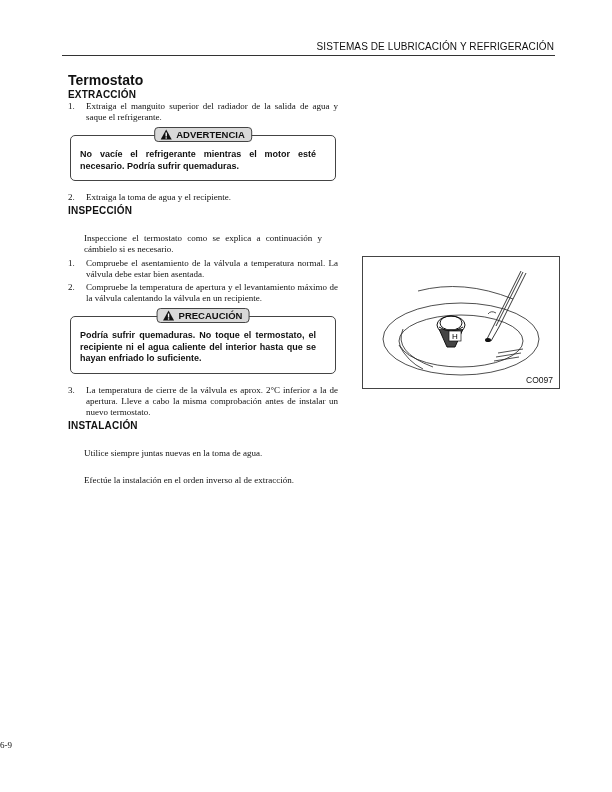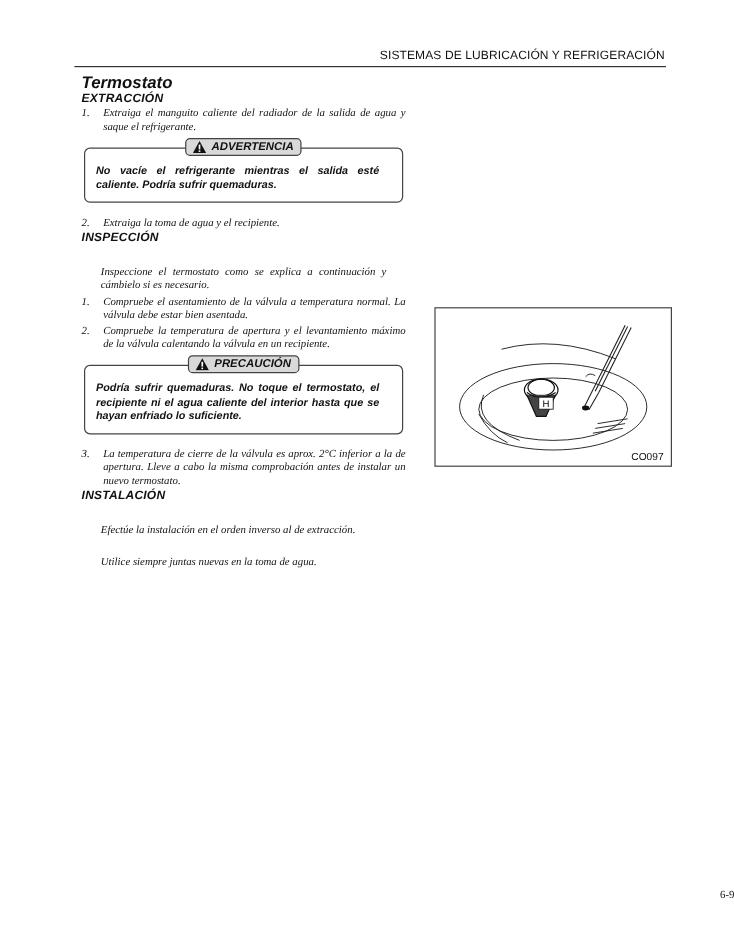--- a/index.html
+++ b/index.html
@@ -1,60 +1,60 @@
 <!DOCTYPE html>
 <html><head>
 <meta charset="utf-8">
 <style>
   html, body { margin:0; padding:0; background:#fff; }
   body { width:612px; height:792px; position:relative; overflow:hidden; color:#111; }
   .serif { font-family: "Liberation Serif", "DejaVu Serif", serif; }
   .sans { font-family: "Liberation Sans", "DejaVu Sans", sans-serif; }
   #header-title { position:absolute; top:41px; right:58px; font-size:10px; font-weight:normal; letter-spacing:0.1px; }
   #header-rule { position:absolute; top:55px; left:62px; width:493px; height:0; border-top:1.3px solid #333; }
-  #col { position:absolute; left:68px; top:60px; width:270px;font-style:italic; }
+  #col { position:absolute; left:68px; top:72px; width:270px; }
   .title { font-size:14px; margin:0; line-height:17px; }
   .sub { font-size:10px; margin:0; line-height:12px; letter-spacing:0.2px; }
   .para { font-size:9px; line-height:11px; margin:16px; text-align:justify; }
   .step { display:flex; font-size:9px; line-height:11px; margin:0 0 2px 0; text-align:justify; }
   .step .num { width:18px; flex:0 0 18px; }
   .step .txt { flex:1; }
   .box { position:relative; border:1px solid #444; border-radius:5px; padding:13px 19px 8px 9px; margin:12px 2px 11px 2px; }
   .box .badge { position:absolute; top:-9px; left:50%; transform:translateX(-50%); background:#d9d9d9; border:1px solid #444; border-radius:4px; padding:1px 6px 1px 5px; font-size:9.5px; font-weight:bold; white-space:nowrap; display:flex; align-items:center; gap:4px; }
   .box .msg { font-size:9px; font-weight:bold; line-height:11.5px; text-align:justify; }
   .warn-tri { width:12px; height:11px; display:inline-block; }
   #figure { position:absolute; left:362px; top:256px; width:196px; height:131px; border:1px solid #444; }
   #figure svg { position:absolute; left:0; top:0; }
   #fig-code { position:absolute; right:6px; bottom:3px; font-size:8.5px; }
-  #page-num { position:absolute; top:740px; left:0; width:612px; text-align:right; font-size:9px; }
+  #page-num { position:absolute; top:740px; left:0; width:612px; text-align:left; font-size:9px; }
 </style>
 </head>
 <body>
 
 <div id="header-title" class="sans">SISTEMAS DE LUBRICACIÓN Y REFRIGERACIÓN</div>
 <div id="header-rule"></div>
 
 <div id="col">
   <h1 class="title sans">Termostato</h1>
   <h2 class="sub sans">EXTRACCIÓN</h2>
   <div class="step serif">
     <span class="num">1.</span>
-    <span class="txt">Extraiga el manguito caliente del radiador de la salida de agua y saque el refrigerante.</span>
+    <span class="txt">Extraiga el manguito superior del radiador de la salida de agua y saque el refrigerante.</span>
   </div>
 
   <div class="box">
     <div class="badge sans">
       <svg class="warn-tri" viewBox="0 0 12 11">
           <polygon points="6,0.5 11.5,10.5 0.5,10.5" fill="#111"></polygon>
           <rect x="5.3" y="3.5" width="1.4" height="4" fill="#fff"></rect>
           <rect x="5.3" y="8.3" width="1.4" height="1.3" fill="#fff"></rect>
         </svg>
       <span>ADVERTENCIA</span>
     </div>
-    <div class="msg sans">No vacíe el refrigerante mientras el salida esté caliente. Podría sufrir quemaduras.</div>
+    <div class="msg sans">No vacíe el refrigerante mientras el motor esté necesario. Podría sufrir quemaduras.</div>
   </div>
 
   <div class="step serif">
     <span class="num">2.</span>
     <span class="txt">Extraiga la toma de agua y el recipiente.</span>
   </div>
 
   <h2 class="sub sans">INSPECCIÓN</h2>
   <p class="para serif" style="margin-bottom:3px">Inspeccione el termostato como se explica a continuación y cámbielo si es necesario.</p>
   <div class="step serif">
@@ -77,22 +77,22 @@
     </div>
     <div class="msg sans">Podría sufrir quemaduras. No toque el termostato, el recipiente ni el agua caliente del interior hasta que se hayan enfriado lo suficiente.</div>
   </div>
 
   <div class="step serif">
     <span class="num">3.</span>
     <span class="txt">La temperatura de cierre de la válvula es aprox. 2°C inferior a la de apertura. Lleve a cabo la misma comprobación antes de instalar un nuevo termostato.</span>
   </div>
 
   <h2 class="sub sans">INSTALACIÓN</h2>
+  <p class="para serif">Utilice siempre juntas nuevas en la toma de agua.</p>
   <p class="para serif" style="margin-bottom:2px">Efectúe la instalación en el orden inverso al de extracción.</p>
-  <p class="para serif">Utilice siempre juntas nuevas en la toma de agua.</p>
 </div>
 
 <div id="figure">
   <svg width="196" height="131" viewBox="0 0 196 131">
     <g fill="none" stroke="#222" stroke-width="0.8">
       <ellipse cx="98" cy="82" rx="78" ry="36"></ellipse>
       <ellipse cx="98" cy="84" rx="62" ry="26"></ellipse>
       <path d="M55 34 Q100 22 150 42"></path>
       <path d="M40 72 Q30 95 70 110"></path>
       <path d="M36 88 Q45 105 60 112"></path>

